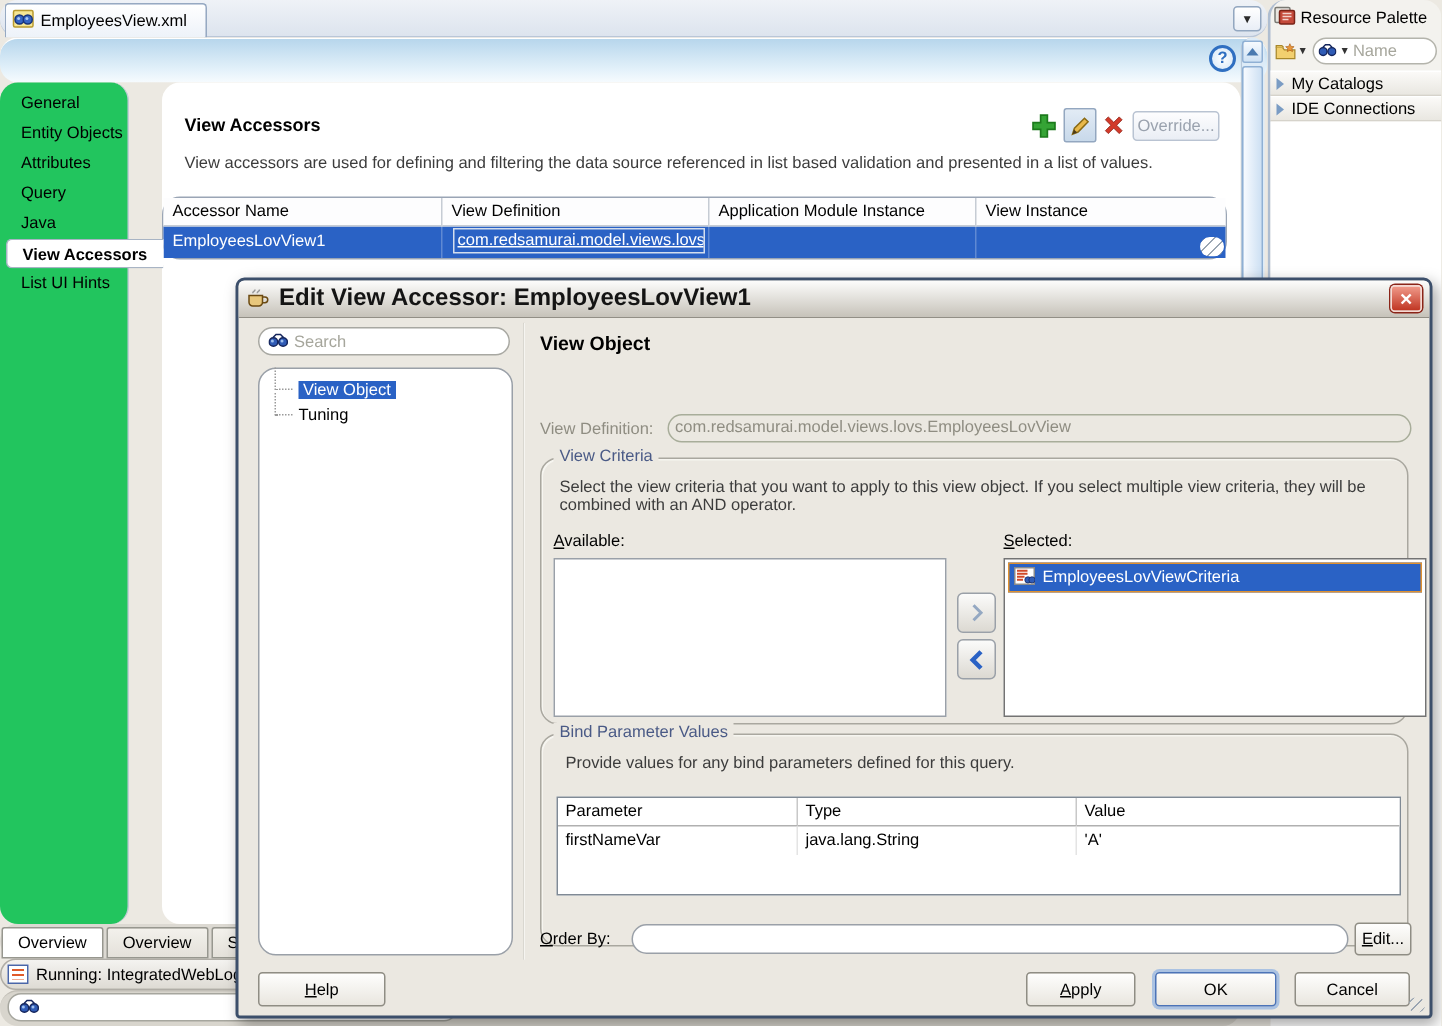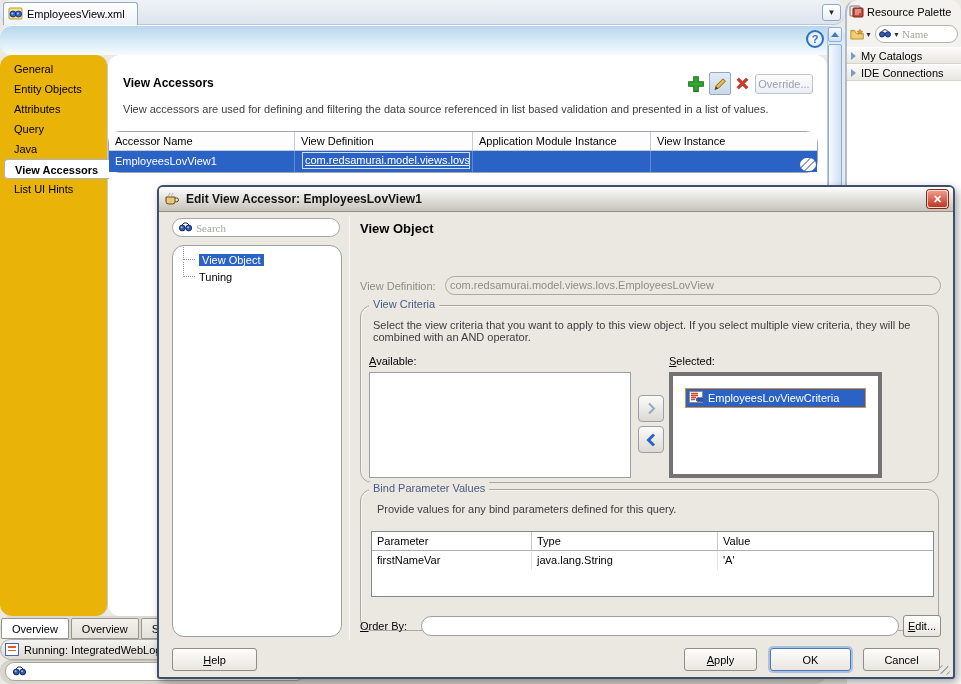--- a/index.html
+++ b/index.html
@@ -24,21 +24,21 @@
              background:radial-gradient(#ffffff,#d2e5f7); color:#2f6fc1; font-weight:bold; font-size:11px;
              display:flex; align-items:center; justify-content:center; }
   .ed-scroll { left:827px; top:25px; width:16px; height:591px; background:#ddebf7; border-left:1px solid #b6c7d9; }
   .scroll-up { left:828px; top:27px; width:14px; height:15px; border:1px solid #8fb0d4; border-radius:2px;
              background:linear-gradient(#f6fafe,#cfe2f4); display:flex; align-items:center; justify-content:center; }
   .scroll-up i { width:0; height:0; border-left:4px solid transparent; border-right:4px solid transparent; border-bottom:5px solid #4a7ab0; }
   .scroll-thumb { left:828px; top:44px; width:14px; height:565px; border:1px solid #8fb0d4; border-radius:2px;
              background:linear-gradient(90deg,#f8fbff,#cde0f3); }
 
   
-  .sidenav { left:0; top:55px; width:108px; height:561px; background:#eab308; border-right:1px solid #c3cbd6; padding-top:4px; }
+  .sidenav { left:0; top:55px; width:86px; height:561px; background:#22c55e; border-right:1px solid #c3cbd6; padding-top:4px; }
   .nav-item { height:20px; line-height:20px; padding-left:14px; white-space:nowrap; }
   .nav-item.selected { font-weight:bold; border:1px solid #a8b4c4; border-right:none; border-radius:4px 0 0 4px;
              margin-left:4px; padding-left:10px; background:#fff; position:relative; z-index:2; width:105px; }
 
   
   .content { left:108px; top:55px; width:719px; height:561px; background:#fff; }
   .va-heading { left:123px; top:76px; font-weight:bold; font-size:12px; }
   .icon-btn { display:flex; align-items:center; justify-content:center; }
   .pencil-box { left:709px; top:72px; width:22px; height:23px; border:1px solid #93a7c0; border-radius:2px;
              background:linear-gradient(#e2ebf5,#c8d9ea); }
@@ -78,29 +78,29 @@
   .pal-toolbar { display:flex; align-items:center; gap:3px; padding:2px 3px 4px 3px; }
   .pal-folder { width:22px; height:18px; display:flex; align-items:center; gap:1px; }
   .pal-search { flex:1; height:18px; border:1px solid #b4b4ac; border-radius:9px; background:#fff;
              display:flex; align-items:center; gap:2px; padding:0 3px; }
   .pal-section { height:17px; background:linear-gradient(#fbfaf8,#e9e7e1); border-top:1px solid #ffffff; border-bottom:1px solid #d6d3cb;
              display:flex; align-items:center; gap:5px; padding-left:4px; }
   .tri-right { width:0; height:0; border-left:5px solid #7a9cc4; border-top:4px solid transparent; border-bottom:4px solid transparent; }
   .pal-body { background:#fff; height:100%; }
 
   
-  input { font-family:Liberation Serif, serif; font-size:11px; border:none; outline:none; background:transparent; width:100%; color:#000; }
+  input { font-family:Liberation Sans, sans-serif; font-size:11px; border:none; outline:none; background:transparent; width:100%; color:#000; }
   input::placeholder { color:#a6a69c; }
 
   
   .dialog { left:157px; top:185px; width:798px; height:494px; background:#ebe8e1; border:2px solid #3c4f6b;
              border-radius:6px 6px 3px 3px; box-shadow:3px 4px 10px rgba(0,0,0,0.35); z-index:20; }
   .dlg-title { height:25px; background:linear-gradient(#fdfdfc,#c7c3ba); border-bottom:1px solid #928f86;
              border-radius:4px 4px 0 0; display:flex; align-items:center; gap:6px; padding:0 5px; }
-  .dlg-title-text { font-weight:bold; font-size:12px; color:#141414; }
+  .dlg-title-text { font-weight:bold; font-size:16px; color:#141414; }
   .dlg-close { margin-left:auto; width:21px; height:18px; background:linear-gradient(#f09a8a,#c03522);
              border:1px solid #f5d9d3; border-radius:3px; box-shadow:0 0 0 1px #8a2418; color:#fff; font-weight:bold;
              font-size:11px; display:flex; align-items:center; justify-content:center; }
 
   .dlg-search { left:13px; top:31px; width:168px; height:19px; border:1px solid #a8a8a2; border-radius:10px;
              background:#fff; display:flex; align-items:center; gap:4px; padding:0 6px; }
   .tree-box { left:13px; top:58px; width:170px; height:392px; background:#fff; border:1px solid #9aa0a8; padding-top:5px; }
   .tree-row { position:relative; height:17px; display:flex; align-items:center; padding-left:26px; }
   .tree-row::before { content:""; position:absolute; left:10px; top:-6px; width:11px; height:14px;
              border-left:1px dotted #9a9a9a; border-bottom:1px dotted #9a9a9a; }
@@ -117,21 +117,21 @@
   .legend { position:absolute; top:-8px; left:8px; background:#ebe8e1; padding:0 4px; color:#4a5a86; }
   .fs-vc { left:201px; top:118px; width:579px; height:178px; }
   .vc-desc { position:absolute; left:12px; top:13px; width:552px; color:#3c3c3c; }
   .vc-avail-label { position:absolute; left:8px; top:49px; }
   .vc-avail-list { position:absolute; left:8px; top:66px; width:262px; height:106px; background:#fff; border:1px solid #9aa0a8; }
   .shuttle { position:absolute; width:26px; height:27px; border:1px solid #9aa0a8; border-radius:4px;
              background:linear-gradient(#fbfbfa,#dcd9d2); display:flex; align-items:center; justify-content:center; }
   .sh-right { left:277px; top:89px; }
   .sh-left { left:277px; top:120px; }
   .vc-sel-label { position:absolute; left:308px; top:49px; }
-  .vc-sel-list { position:absolute; left:308px; top:66px; width:213px; height:106px; background:#fff; border:4px solid #737373; padding:12px; }
+  .vc-sel-list { position:absolute; left:308px; top:66px; width:282px; height:106px; background:#fff; border:1px solid #737373; padding:2px; }
   .vc-sel-item { height:20px; background:#2a62c5; border:1px solid #e0912f; color:#fff; display:flex; align-items:center;
              gap:5px; padding-left:3px; }
 
   .fs-bp { left:201px; top:302px; width:579px; height:142px; }
   .bp-desc { position:absolute; left:16px; top:13px; color:#3c3c3c; }
   .bp-table { position:absolute; left:10px; top:41px; width:563px; height:66px; background:#fff; border:1px solid #808a95; }
   .bp-hrow { display:flex; height:19px; background:#fff; }
   .bp-hcell { border-right:1px solid #c8c8c8; border-bottom:1px solid #b0b0b0; padding-left:5px; line-height:18px; }
   .bp-drow { display:flex; height:19px; }
   .bp-dcell { border-right:1px solid #e4e4e4; padding-left:5px; line-height:19px; }

